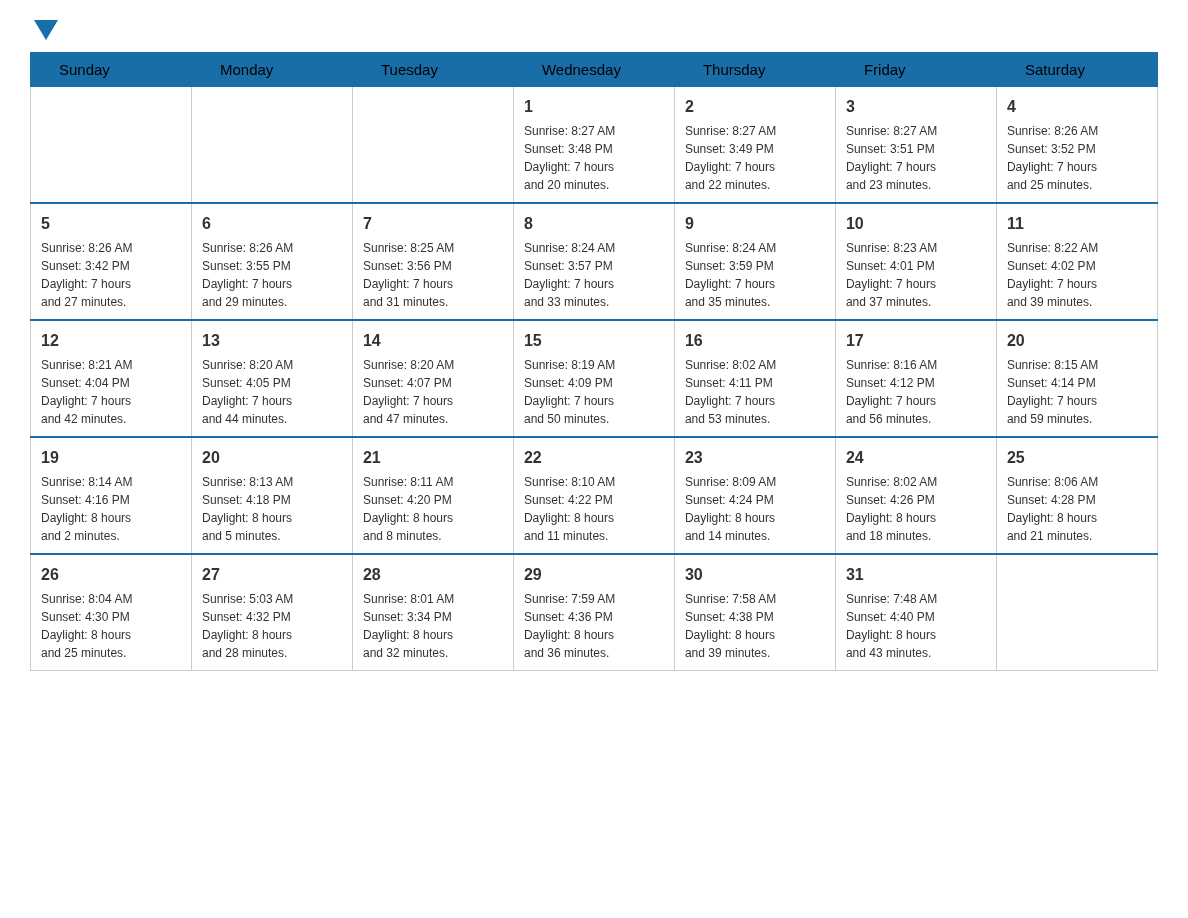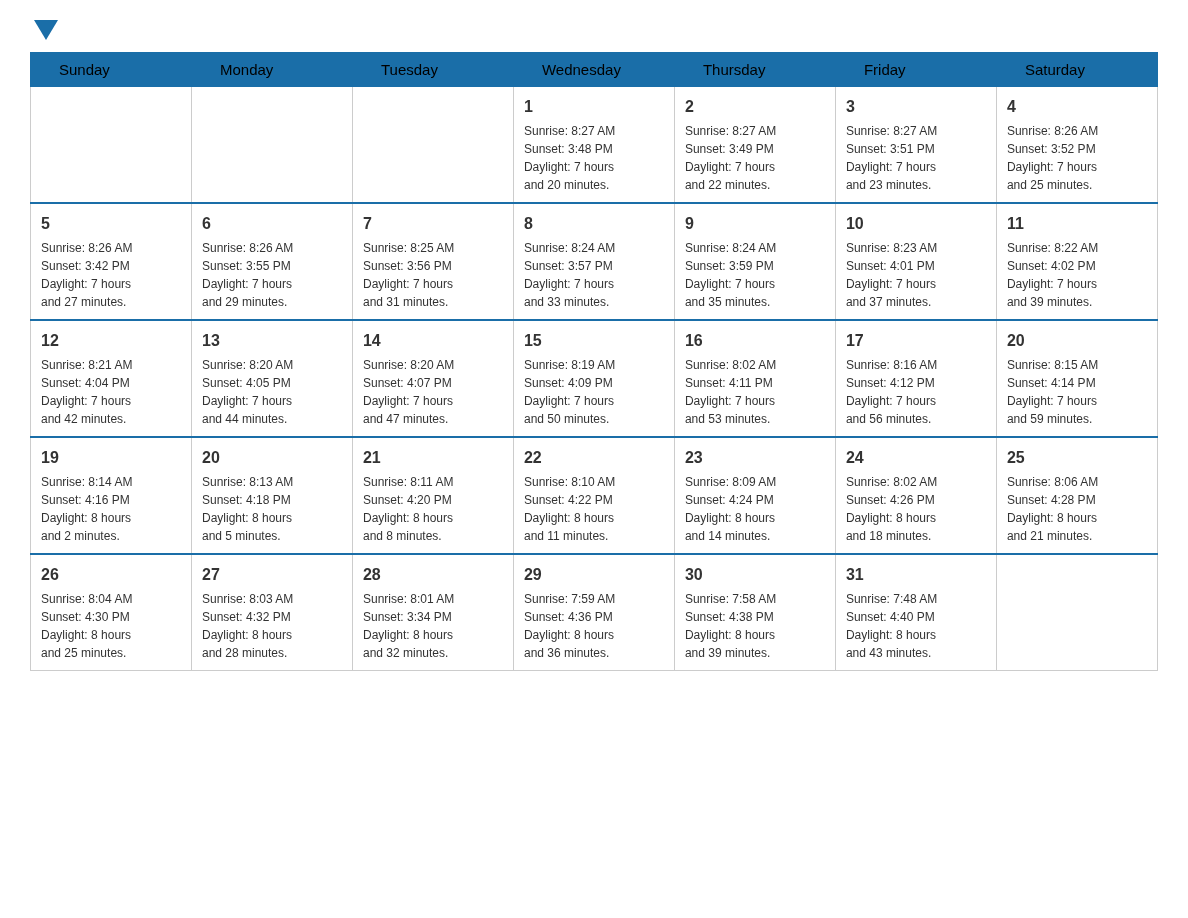--- a/index.html
+++ b/index.html
@@ -317,21 +317,21 @@
       <tr>
         <td>
           <span class="day-num">26</span>
           <div>Sunrise: 8:04 AM</div>
           <div>Sunset: 4:30 PM</div>
           <div>Daylight: 8 hours</div>
           <div>and 25 minutes.</div>
         </td>
         <td>
           <span class="day-num">27</span>
-          <div>Sunrise: 8:03 AM</div>
+          <div>Sunrise: 5:03 AM</div>
           <div>Sunset: 4:32 PM</div>
           <div>Daylight: 8 hours</div>
           <div>and 28 minutes.</div>
         </td>
         <td>
           <span class="day-num">28</span>
           <div>Sunrise: 8:01 AM</div>
           <div>Sunset: 3:34 PM</div>
           <div>Daylight: 8 hours</div>
           <div>and 32 minutes.</div>

